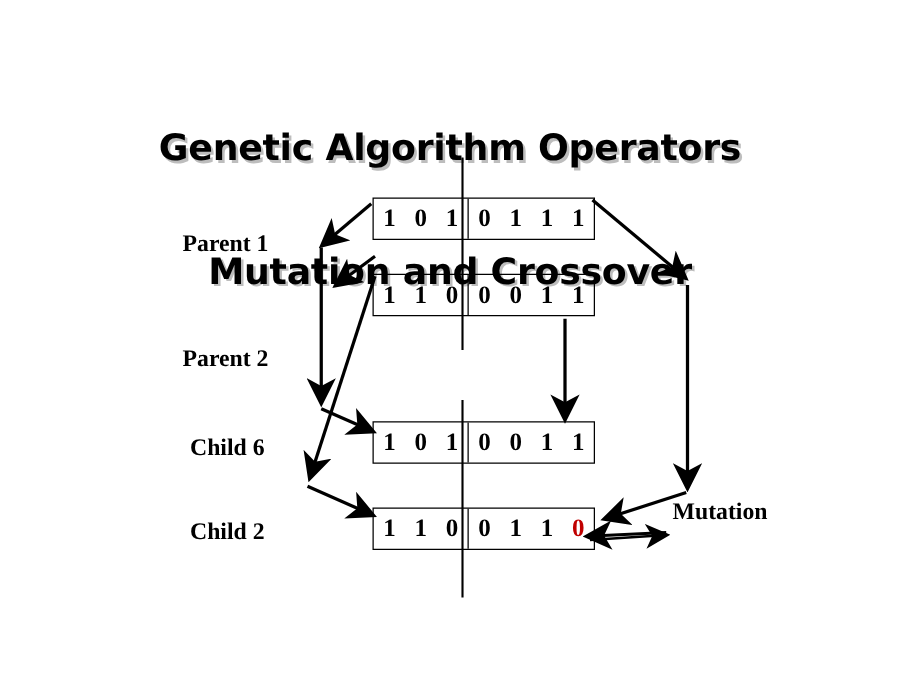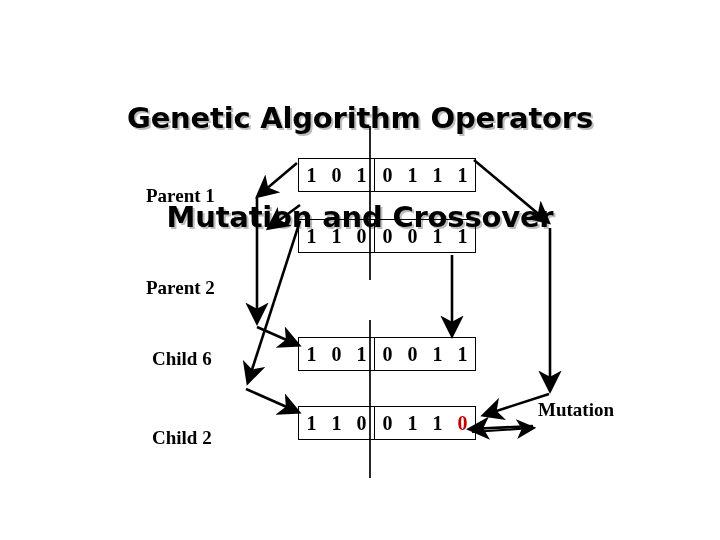--- a/index.html
+++ b/index.html
@@ -179,21 +179,21 @@
       <div class="bit">1</div>
     </div>
     <div class="seg seg-right">
       <div class="bit">0</div>
       <div class="bit">0</div>
       <div class="bit">1</div>
       <div class="bit">1</div>
     </div>
   </div>
 
-  <div class="row-label" style="left:152px; top:415px;margin-top:12px;">Child 2</div>
+  <div class="row-label" style="left:152px; top:415px;">Child 2</div>
 
   <div class="chrom" style="left:298px; top:406px;">
     <div class="seg seg-left">
       <div class="bit">1</div>
       <div class="bit">1</div>
       <div class="bit">0</div>
     </div>
     <div class="seg seg-right">
       <div class="bit">0</div>
       <div class="bit">1</div>

